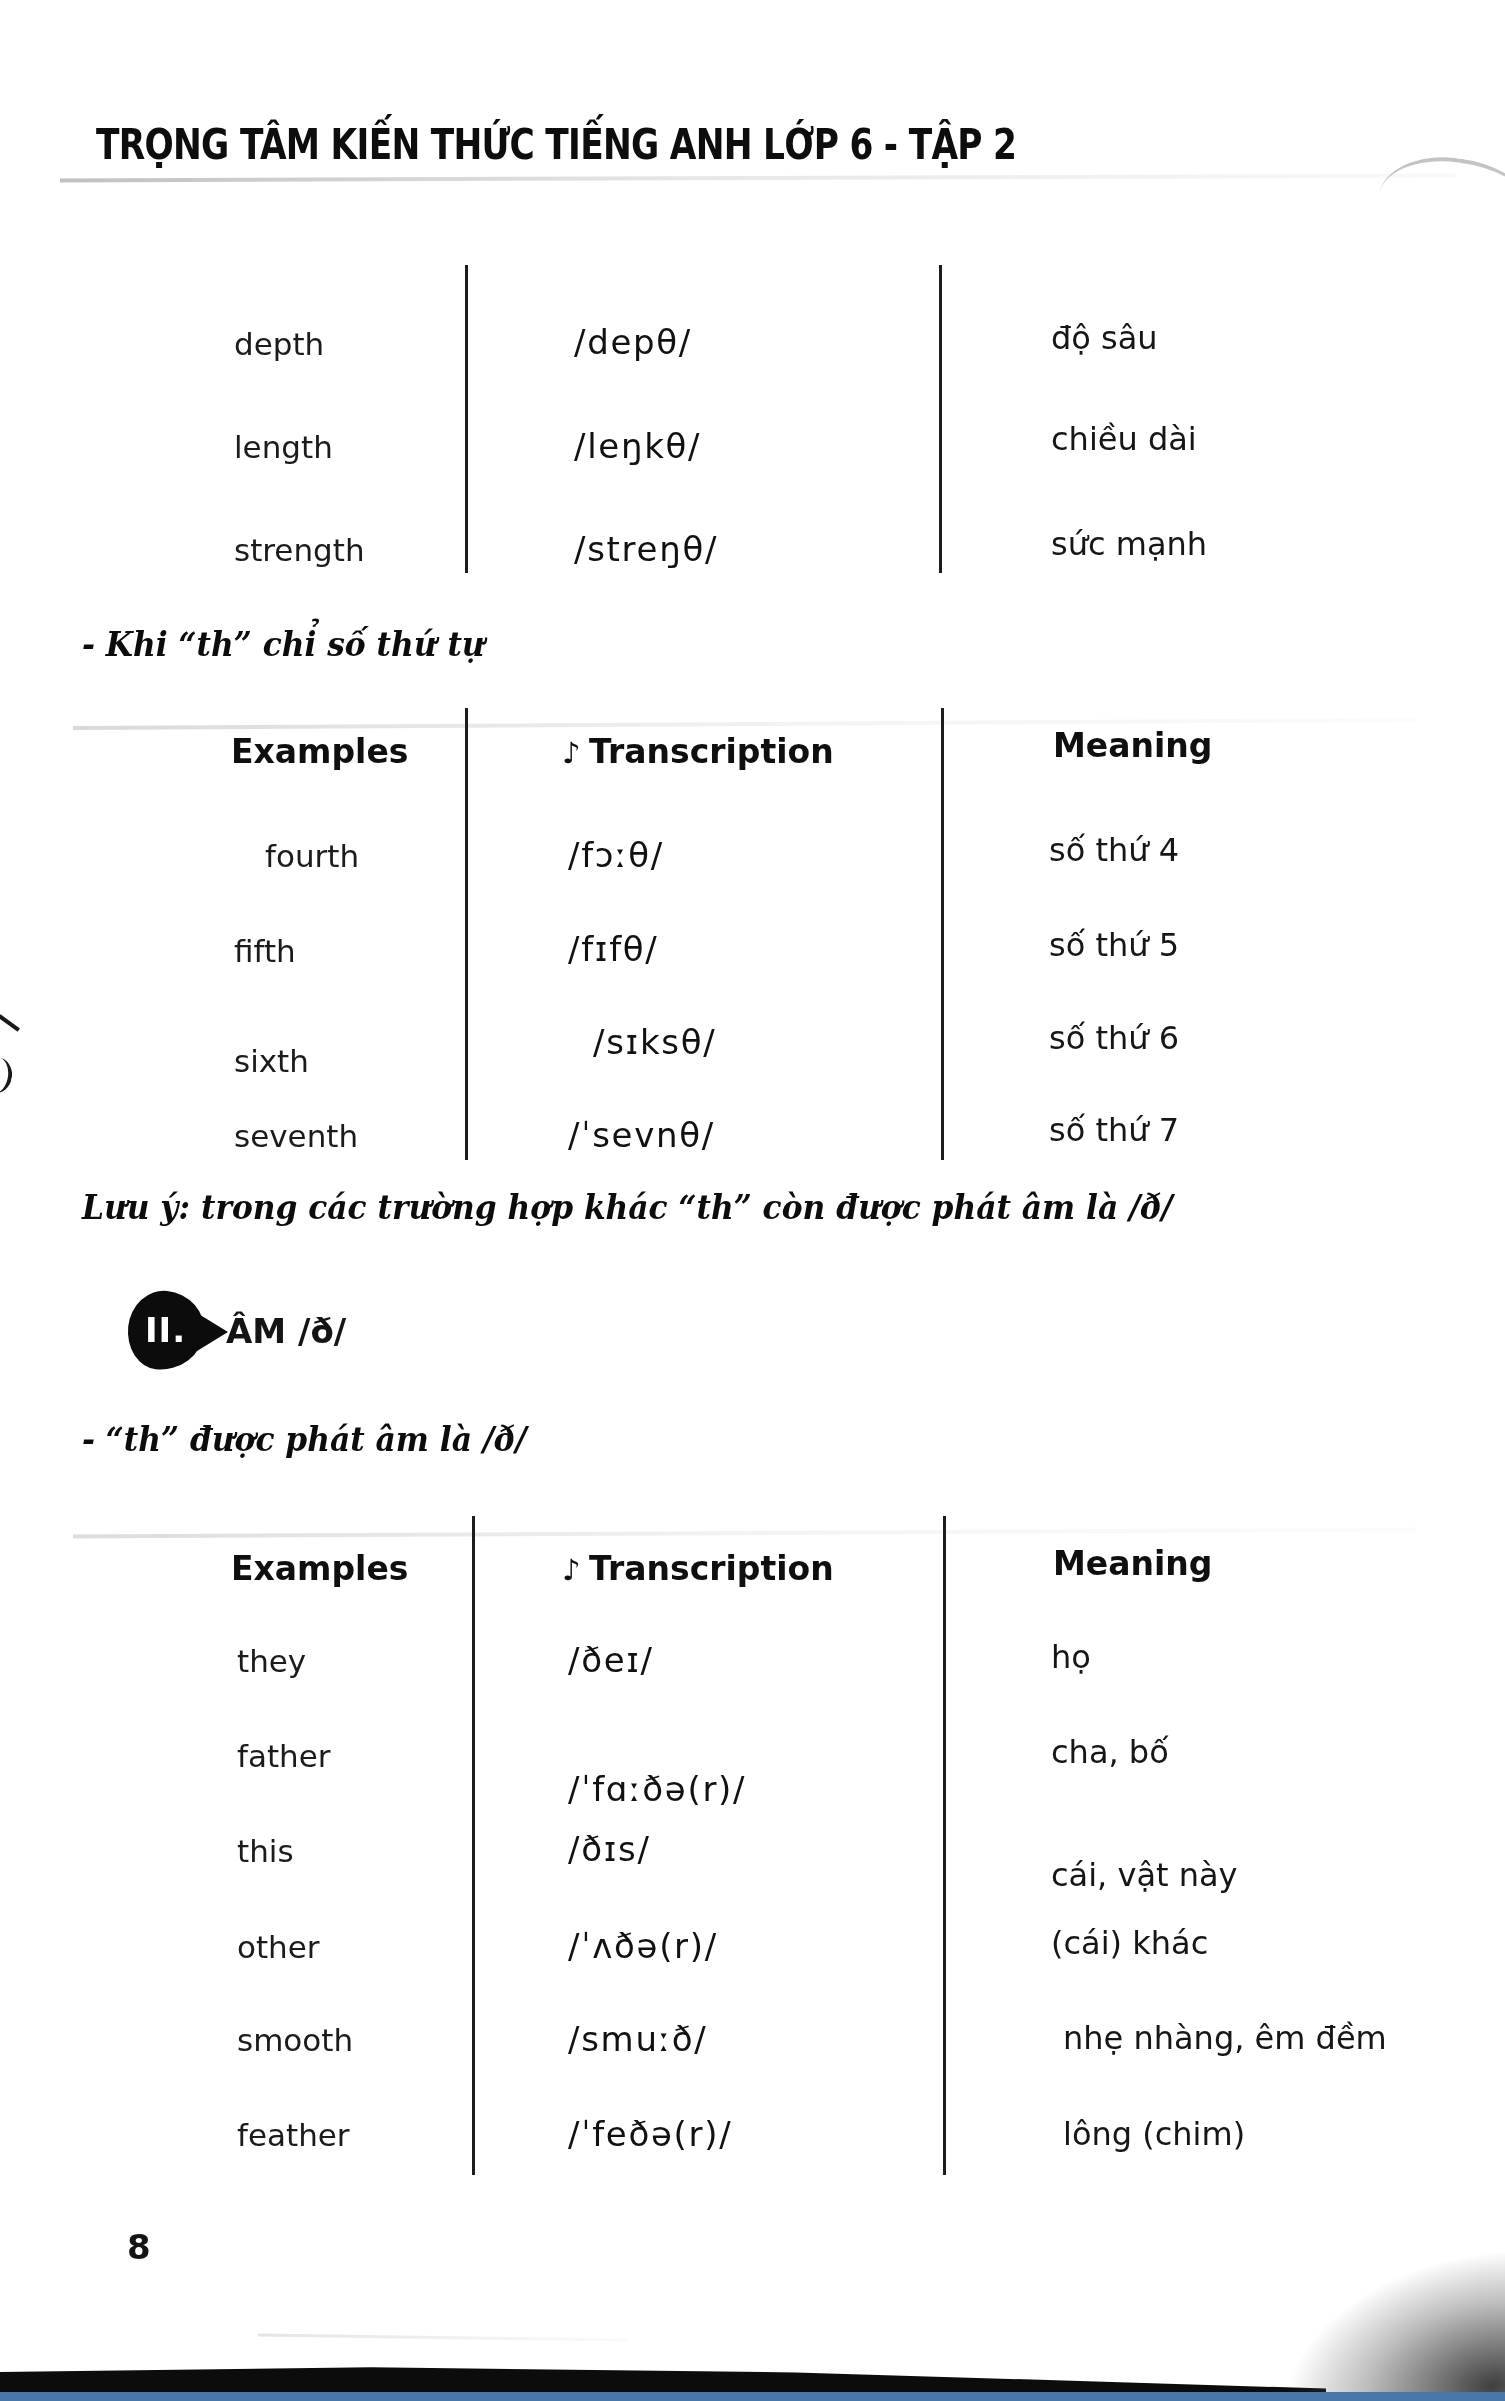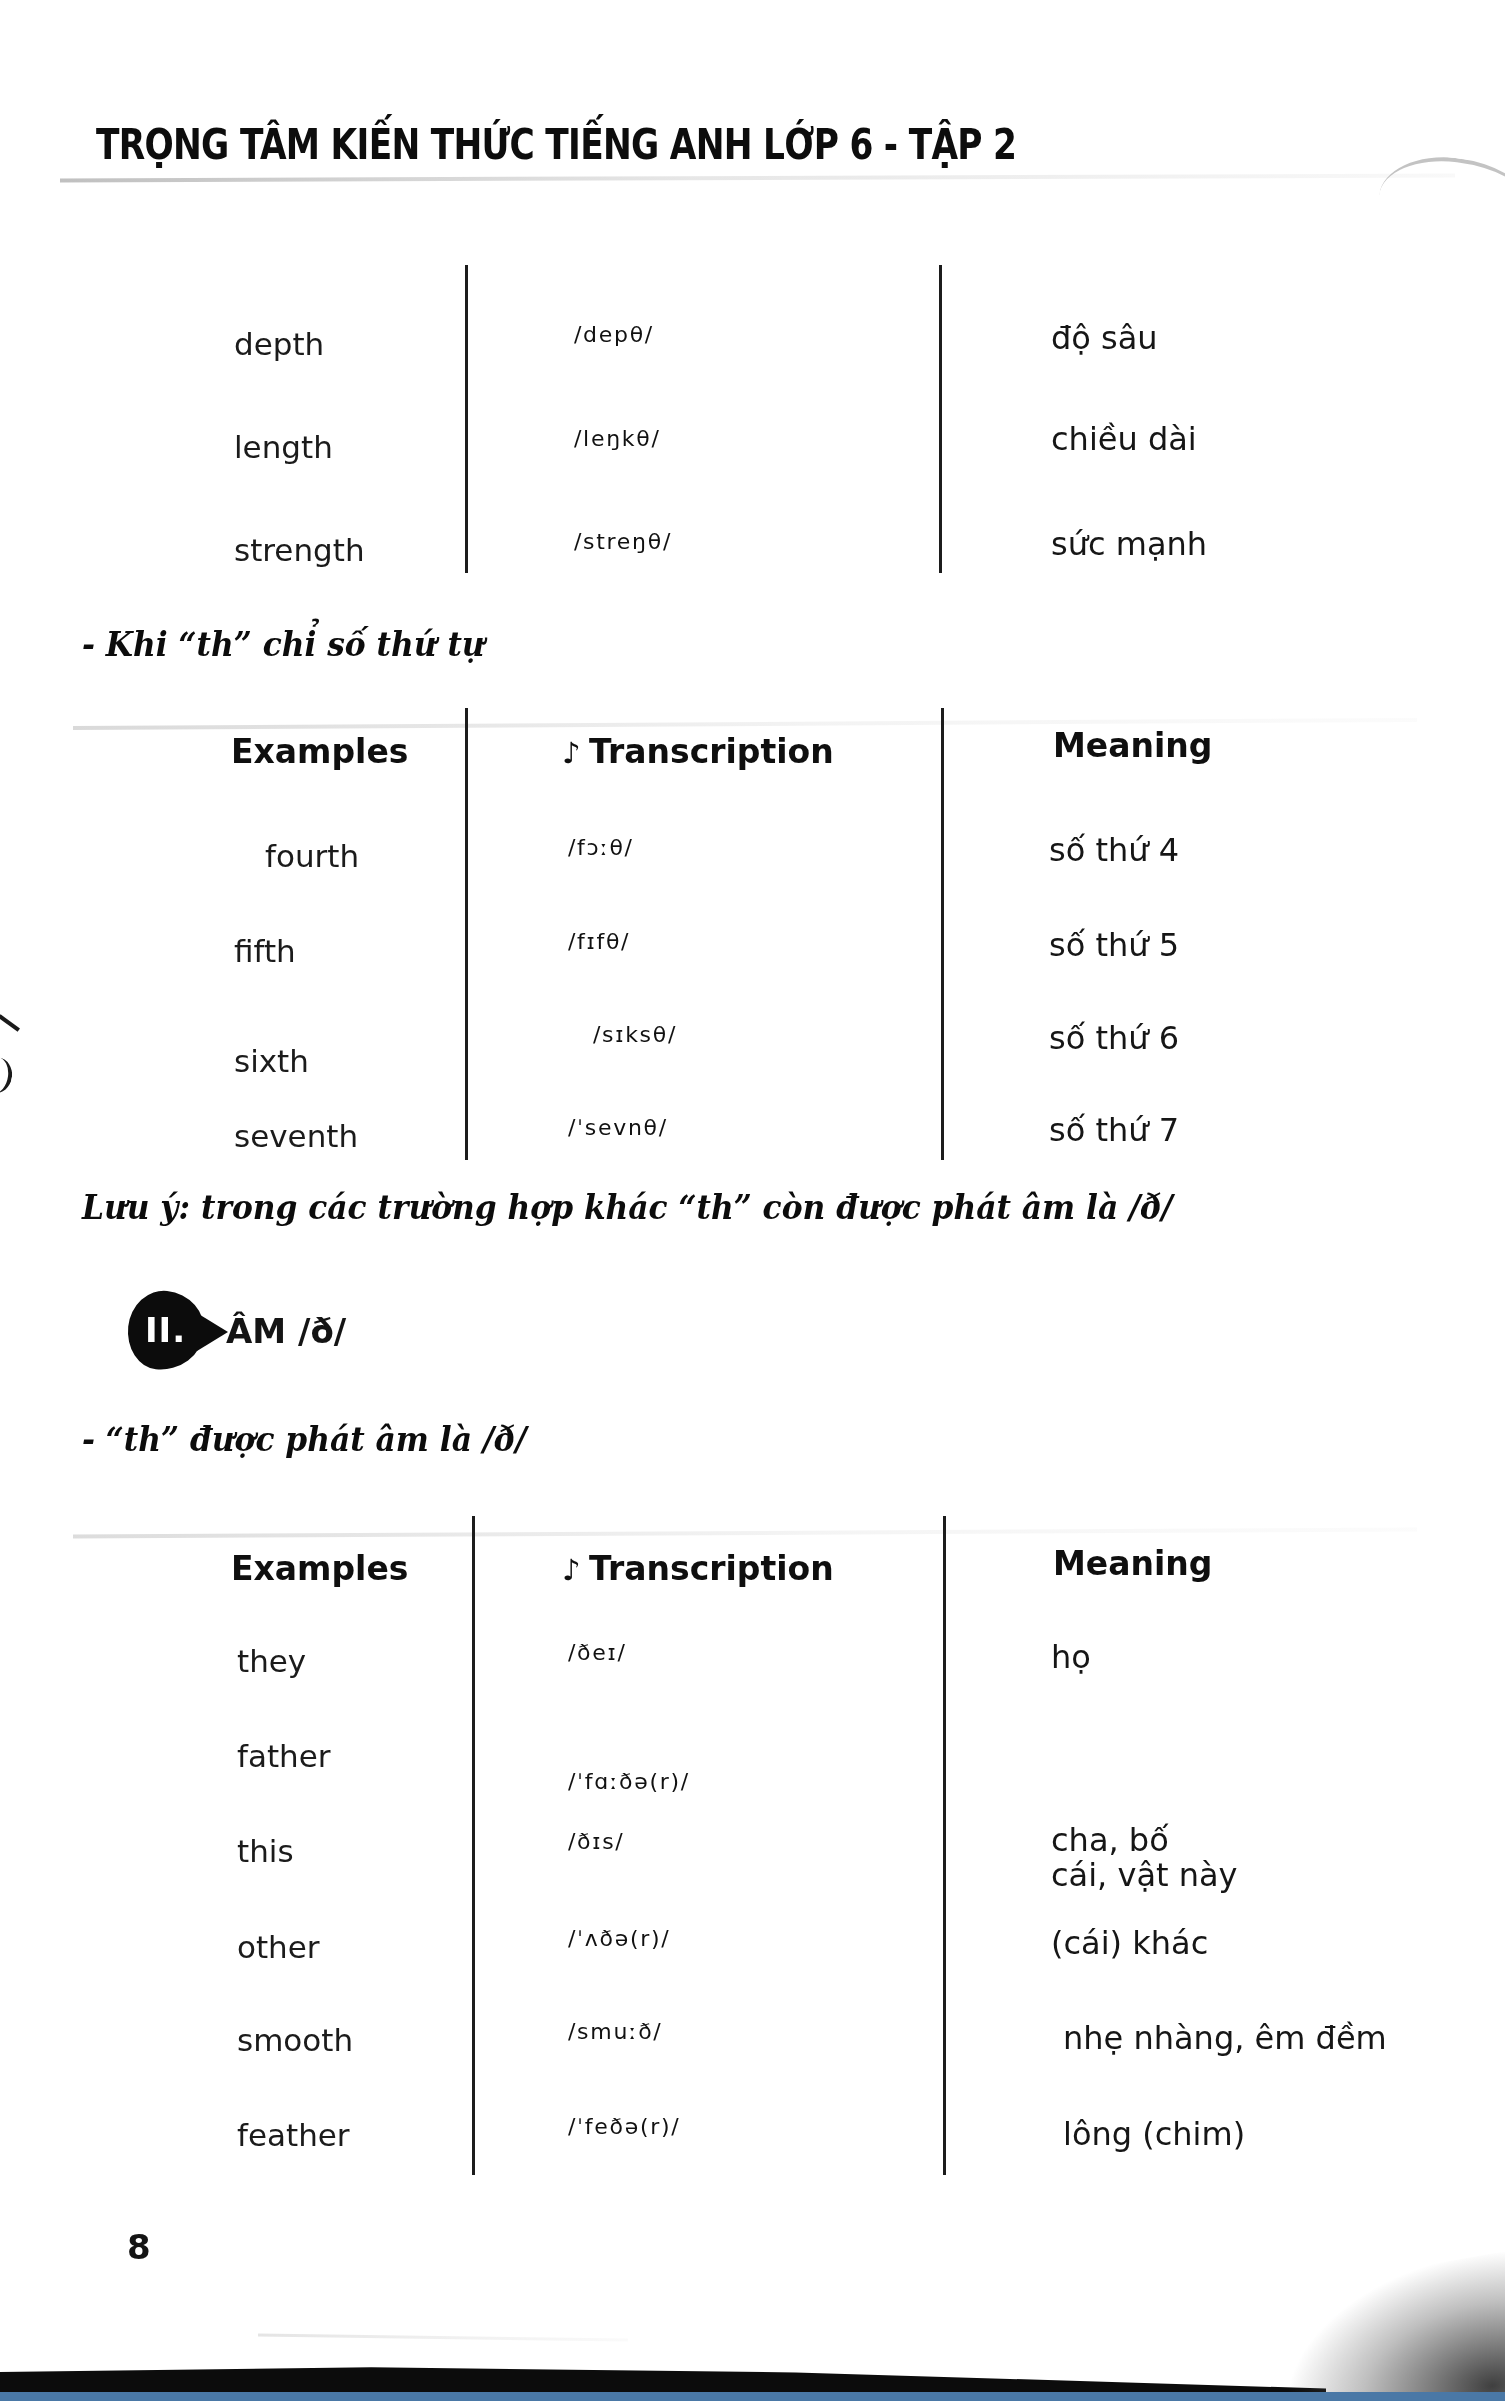--- a/index.html
+++ b/index.html
@@ -6,21 +6,21 @@
   .page {
     position:relative; width:1506px; height:2401px; background:#ffffff;
     overflow:hidden; font-family:"DejaVu Sans", sans-serif; color:#141414;
   }
   .book-title {
     position:absolute; left:96px; top:119px; font-size:43px; font-weight:bold;
     letter-spacing:-0.9px; white-space:nowrap; transform:scaleX(0.80);
     transform-origin:left center; color:#0d0d0d;
   }
   .word      { position:absolute; font-size:31px; white-space:nowrap; color:#1b1b1b; }
-  .ipa       { position:absolute; font-size:22px; letter-spacing:1.7px; white-space:nowrap; color:#111; }
+  .ipa       { position:absolute; font-size:34px; letter-spacing:1.7px; white-space:nowrap; color:#111; }
   .meaning   { position:absolute; font-size:32px; white-space:nowrap; color:#161616; }
   .thead     { position:absolute; font-size:33px; font-weight:bold; white-space:nowrap; color:#0f0f0f; }
   .note-icon { font-size:29px; margin-right:8.6px; }
   .vline     { position:absolute; width:2.6px; background:#1c1c1c; }
   .serifnote {
     position:absolute; font-family:"DejaVu Serif", serif; font-weight:bold;
     font-style:italic; font-size:34px; white-space:nowrap; color:#0c0c0c;
     transform:scaleX(0.92); transform-origin:left center;
   }
   .marker { position:absolute; left:126px; top:1289px; width:86px; height:86px; }
@@ -139,21 +139,21 @@
   <div class="thead" style="left:231px; top:1549px;">Examples</div>
   <div class="thead" style="left:562px; top:1549px;"><span class="note-icon">♪</span><span>Transcription</span></div>
   <div class="thead" style="left:1053px; top:1544px;">Meaning</div>
 
   <div class="word" style="left:237px; top:1643px;">they</div>
   <div class="ipa" style="left:568px; top:1640px;">/ðeɪ/</div>
   <div class="meaning" style="left:1051px; top:1638px;">họ</div>
 
   <div class="word" style="left:237px; top:1738px;">father</div>
   <div class="ipa" style="left:568px; top:1735px;margin-top:34px;">/ˈfɑːðə(r)/</div>
-  <div class="meaning" style="left:1051px; top:1821px;">cha, bố</div>
+  <div class="meaning" style="left:1051px; top:1733px;">cha, bố</div>
 
   <div class="word" style="left:237px; top:1833px;">this</div>
   <div class="ipa" style="left:568px; top:1829px;">/ðɪs/</div>
   <div class="meaning" style="left:1051px; top:1828px;margin-top:28px;">cái, vật này</div>
 
   <div class="word" style="left:237px; top:1929px;">other</div>
   <div class="ipa" style="left:568px; top:1926px;">/ˈʌðə(r)/</div>
   <div class="meaning" style="left:1051px; top:1924px;">(cái) khác</div>
 
   <div class="word" style="left:237px; top:2022px;">smooth</div>

